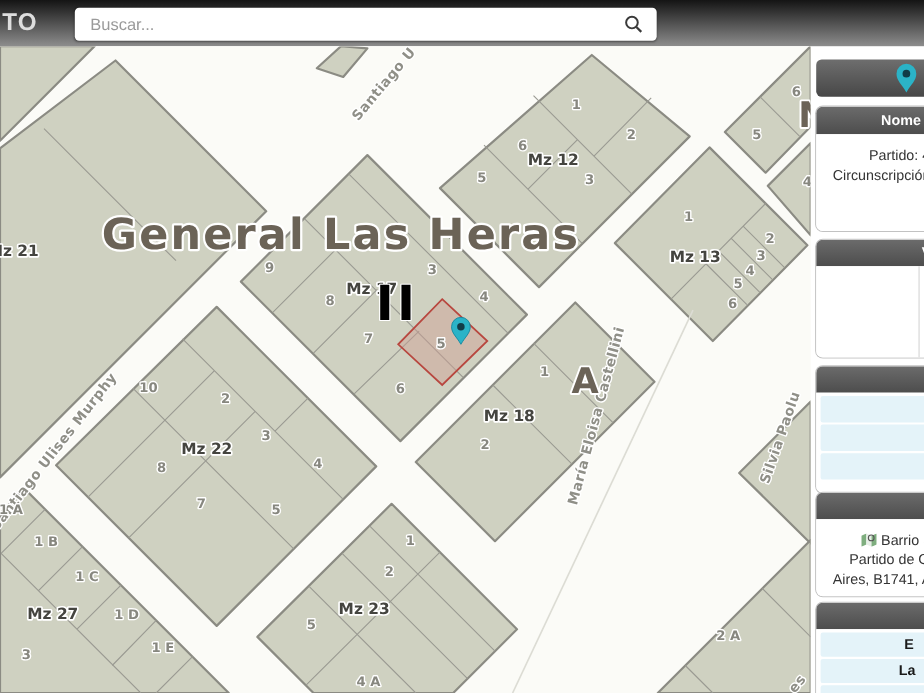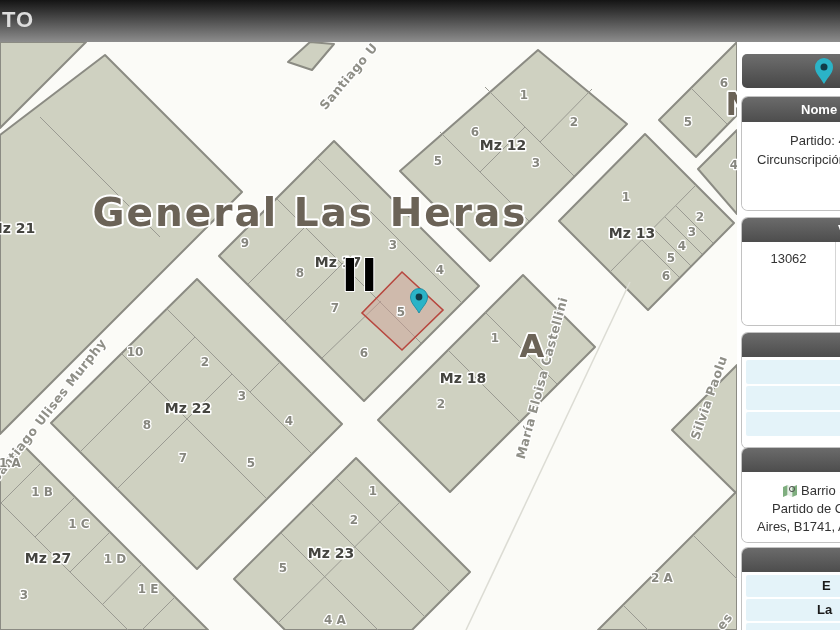--- a/index.html
+++ b/index.html
@@ -66,20 +66,27 @@
   .al1{padding-left:41px;padding-top:10px;} .al2{padding-left:30px;} .al3{padding-left:15px;}
   .map-ico{display:inline-block;vertical-align:-2px;margin-right:4px;}
 </style>
 </head>
 <body>
 
 <div id="app">
 
   <div id="topbar">
     <div id="logo">TO</div>
+    <div id="searchbox">
+      <input type="text" placeholder="Buscar..." style="">
+      <svg id="search-icon" viewBox="0 0 18 18">
+        <circle cx="7.5" cy="7.5" r="5.3" fill="none" stroke="#3a3a3a" stroke-width="1.8"></circle>
+        <line x1="11.5" y1="11.5" x2="16" y2="16" stroke="#3a3a3a" stroke-width="2"></line>
+      </svg>
+    </div>
   </div>
 
   <div id="map">
     <svg id="mapsvg" width="737" height="588" viewBox="0 0 737 588">
       <g id="blocks">
         <polygon class="blk" points="0,0 86,0 0,86"></polygon>
         <polygon class="blk" points="288,20 310,0 334,2 312,28"></polygon>
         <polygon class="blk" points="0,93 105,13 242,150 0,392"></polygon>
         <polygon class="blk" points="334,99 479,244 364,359 219,214"></polygon>
         <polygon class="blk" points="197,237 342,382 197,527 51,381"></polygon>
@@ -186,21 +193,20 @@
     <div class="panel-b">
       <div class="nom-line nl1">Partido: 4</div>
       <div class="nom-line nl2">Circunscripción</div>
     </div>
   </div>
 
   <div class="panel" id="panel-val">
     <div class="panel-h">V</div>
     <div class="panel-b">
       <div class="val-col">
-        <div class="val-cell">13062</div>
       </div>
     </div>
   </div>
 
   <div class="panel" id="panel-rows1">
     <div class="panel-h"></div>
     <div class="panel-b">
       <div class="lrow"></div>
       <div class="lrow"></div>
       <div class="lrow"></div>

